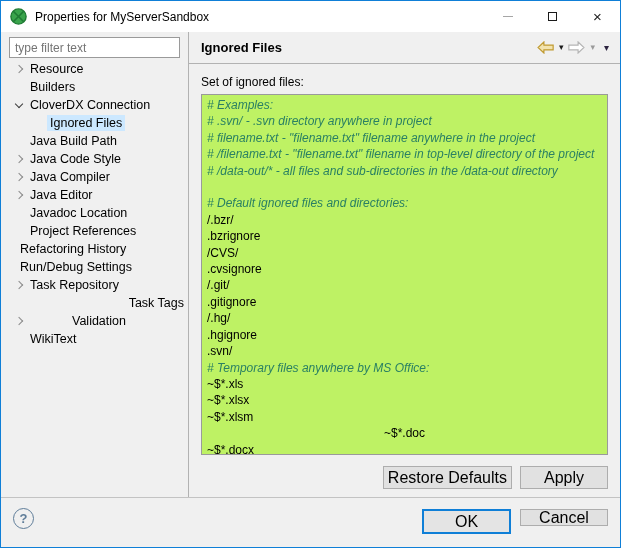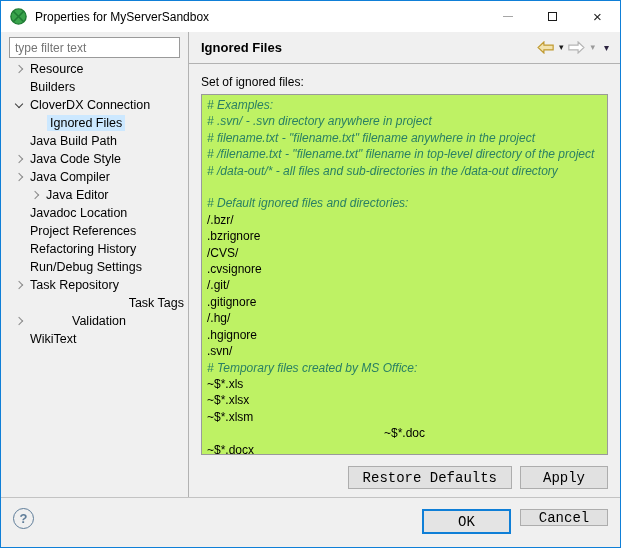--- a/index.html
+++ b/index.html
@@ -53,22 +53,22 @@
   .editor{
     position:absolute;left:12px;right:12px;top:62px;height:361px;
     background:#bef264;border:1px solid #9a9a9a;padding:2px 5px;overflow:hidden;
     font-size:12px;line-height:16.4px;
   }
   .ed-line{white-space:pre;}
   .ed-line.comment{font-style:italic;}
   .inline-btn-row{position:absolute;top:434px;right:12px;display:flex;gap:8px;}
   .btn{
     height:23px;background:#e1e1e1;border:1px solid #adadad;
-    font-family:Liberation Mono, monospace;font-size:14px;color:#000;
-    display:flex;align-items:center;justify-content:center;padding:0 14px;cursor:default;
+    font-family:Liberation Sans, sans-serif;font-size:16px;color:#000;
+    display:flex;align-items:center;justify-content:center;padding:0 4px;cursor:default;
   }
   .btn-restore{min-width:90px;}
   .btn-apply{min-width:88px;}
   
   .footer-sep{position:absolute;top:465px;left:0;right:0;height:1px;background:#c3c3c3;}
   .help-btn{
     position:absolute;left:12px;top:476px;width:21px;height:21px;border-radius:50%;
     border:1.5px solid #5f7d99;color:#5f7d99;font-size:13px;font-weight:bold;
     display:flex;align-items:center;justify-content:center;background:transparent;
   }
@@ -126,37 +126,37 @@
           <span class="tree-label">Java Build Path</span>
         </div>
         <div class="tree-row" style="padding-left: 10px;">
           <span class="twistie collapsed"></span>
           <span class="tree-label">Java Code Style</span>
         </div>
         <div class="tree-row" style="padding-left: 10px;">
           <span class="twistie collapsed"></span>
           <span class="tree-label">Java Compiler</span>
         </div>
-        <div class="tree-row" style="padding-left: 10px; margin-left: 16px;">
+        <div class="tree-row" style="padding-left: 10px;">
           <span class="twistie collapsed"></span>
           <span class="tree-label">Java Editor</span>
         </div>
         <div class="tree-row" style="padding-left: 10px;">
           <span class="twistie leaf"></span>
           <span class="tree-label">Javadoc Location</span>
         </div>
         <div class="tree-row" style="padding-left: 10px;">
           <span class="twistie leaf"></span>
           <span class="tree-label">Project References</span>
         </div>
-        <div class="tree-row" style="padding-left: 10px;">
+        <div class="tree-row" style="">
           <span class="twistie leaf"></span>
           <span class="tree-label">Refactoring History</span>
         </div>
-        <div class="tree-row" style="padding-left: 10px;">
+        <div class="tree-row" style="padding-left: 0;">
           <span class="twistie leaf"></span>
           <span class="tree-label">Run/Debug Settings</span>
         </div>
         <div class="tree-row" style="padding-left: 10px;">
           <span class="twistie collapsed"></span>
           <span class="tree-label">Task Repository</span>
         </div>
         <div class="tree-row" style="padding-left: 10px; justify-content: space-between;">
           <span class="twistie leaf"></span>
           <span class="tree-label">Task Tags</span>
@@ -201,21 +201,21 @@
           <div class="ed-line comment" style="color: rgb(42, 128, 99);"># Default ignored files and directories:</div>
           <div class="ed-line" style="color: rgb(0, 0, 0);">/.bzr/</div>
           <div class="ed-line" style="color: rgb(0, 0, 0);">.bzrignore</div>
           <div class="ed-line" style="color: rgb(0, 0, 0);">/CVS/</div>
           <div class="ed-line" style="color: rgb(0, 0, 0);">.cvsignore</div>
           <div class="ed-line" style="color: rgb(0, 0, 0);">/.git/</div>
           <div class="ed-line" style="color: rgb(0, 0, 0);">.gitignore</div>
           <div class="ed-line" style="color: rgb(0, 0, 0);">/.hg/</div>
           <div class="ed-line" style="color: rgb(0, 0, 0);">.hgignore</div>
           <div class="ed-line" style="color: rgb(0, 0, 0);">.svn/</div>
-          <div class="ed-line comment" style="color: rgb(42, 128, 99);"># Temporary files created by MS Office:</div>
+          <div class="ed-line comment" style="color: rgb(42, 128, 99);"># Temporary files anywhere by MS Office:</div>
           <div class="ed-line" style="color: rgb(0, 0, 0);">~$*.xls</div>
           <div class="ed-line" style="color: rgb(0, 0, 0);">~$*.xlsx</div>
           <div class="ed-line" style="color: rgb(0, 0, 0);">~$*.xlsm</div>
           <div class="ed-line" style="color: rgb(0, 0, 0); text-align: center;">~$*.doc</div>
           <div class="ed-line" style="color: rgb(0, 0, 0);">~$*.docx</div>
         </div>
 
       <div class="inline-btn-row">
         <button class="btn btn-restore">Restore Defaults</button>
         <button class="btn btn-apply">Apply</button>

